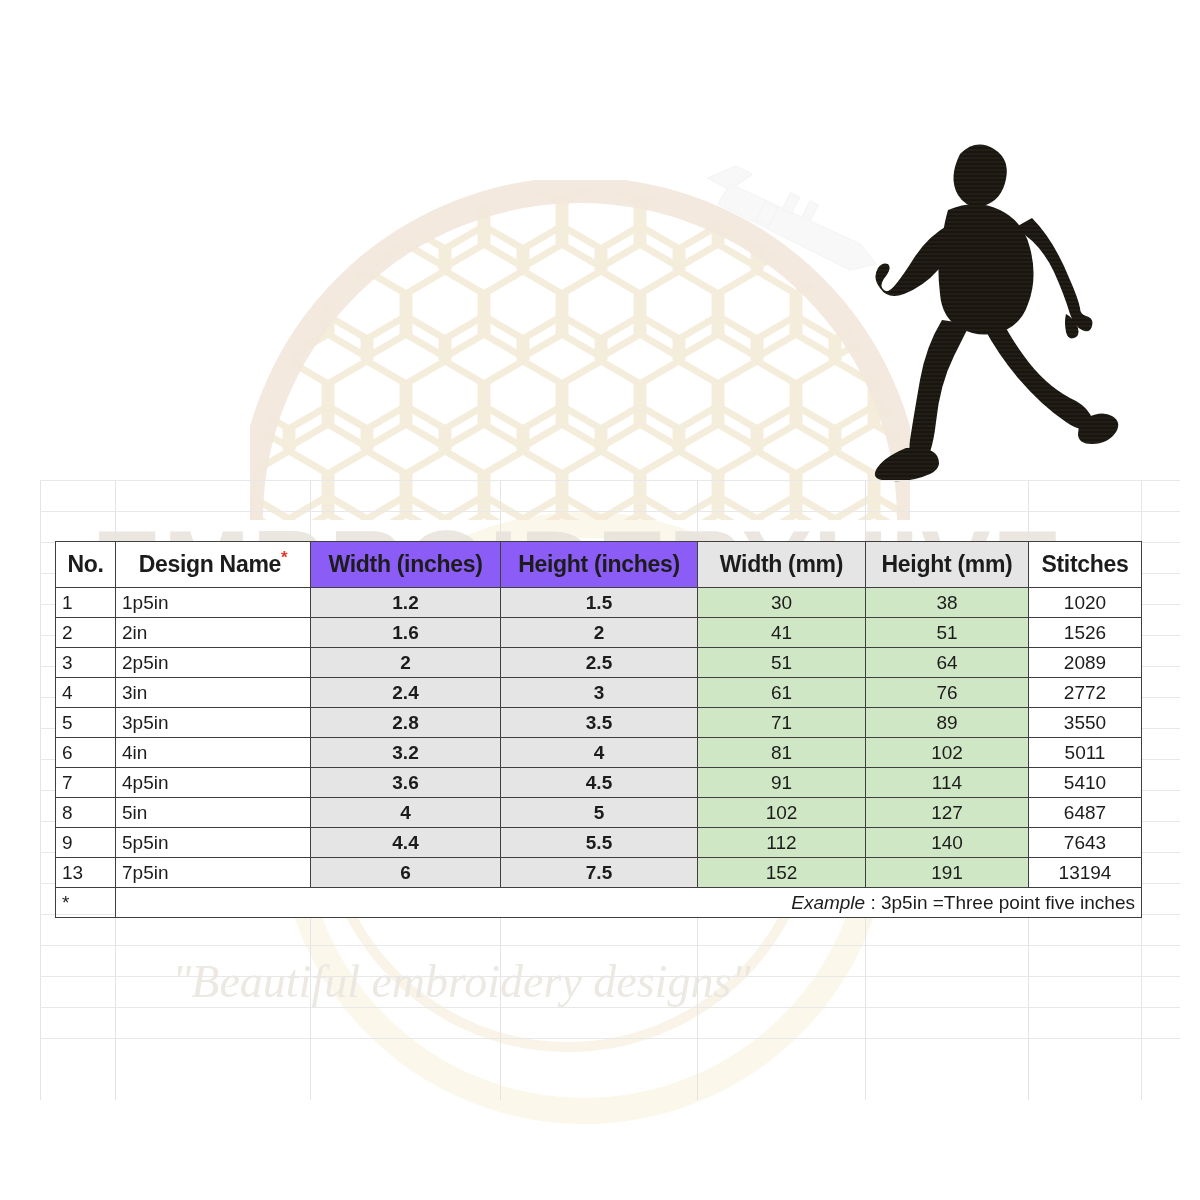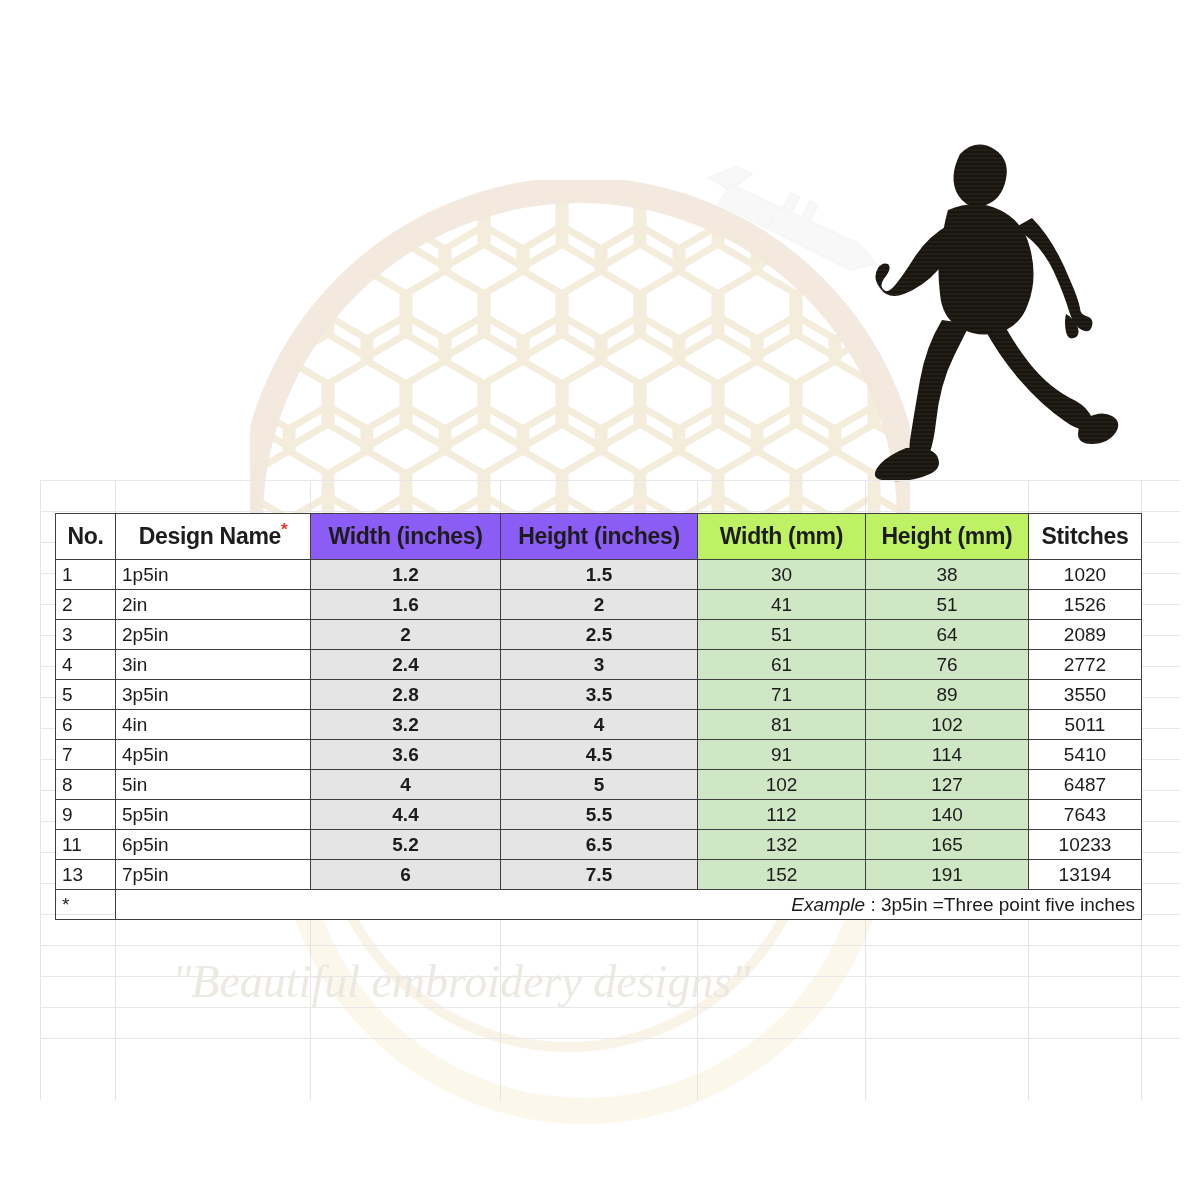--- a/index.html
+++ b/index.html
@@ -135,21 +135,21 @@
     font-weight: 700;
     color: #a32424;
     letter-spacing: 0.2px;
     white-space: nowrap;
   }
 
   
   .table-wrap {
     position: absolute;
     left: 55px;
-    top: 513px;
+    top: 541px;
     width: 1086px;
   }
 
   table.sizes {
     width: 1086px;
     border-collapse: collapse;
     table-layout: fixed;
     background: transparent;
   }
 
@@ -181,21 +181,21 @@
     letter-spacing: -0.3px;
   }
 
   
   .tint-white { background: #ffffff; }
   .tint-lime  { background: #e5e5e5; font-weight: bold; }
   .tint-green { background: #cfe7c4; }
 
   .hdr-white { background: #ffffff; }
   .hdr-lime  { background: #8b5cf6; }
-  .hdr-green { background: #bef264; }
+  .hdr-green { background: #e5e5e5; }
 
   .cell-left   { text-align: left;  }
   .cell-center { text-align: center;}
 
   
   .sep-left { border-left: 3px double #3f3f3f; }
 
   .star {
     color: #e8352b;
     font-size: 17px;
@@ -461,29 +461,20 @@
           <tr>
             <td class="tint-white cell-left">9</td>
             <td class="tint-white cell-left">5p5in</td>
             <td class="tint-lime cell-center sep-left">4.4</td>
             <td class="tint-lime cell-center">5.5</td>
             <td class="tint-green cell-center sep-left">112</td>
             <td class="tint-green cell-center">140</td>
             <td class="tint-white cell-center sep-left">7643</td>
           </tr>
           <tr>
-            <td class="tint-white cell-left">11</td>
-            <td class="tint-white cell-left">6p5in</td>
-            <td class="tint-lime cell-center sep-left">5.2</td>
-            <td class="tint-lime cell-center">6.5</td>
-            <td class="tint-green cell-center sep-left">132</td>
-            <td class="tint-green cell-center">165</td>
-            <td class="tint-white cell-center sep-left">10233</td>
-          </tr>
-          <tr>
             <td class="tint-white cell-left">13</td>
             <td class="tint-white cell-left">7p5in</td>
             <td class="tint-lime cell-center sep-left">6</td>
             <td class="tint-lime cell-center">7.5</td>
             <td class="tint-green cell-center sep-left">152</td>
             <td class="tint-green cell-center">191</td>
             <td class="tint-white cell-center sep-left">13194</td>
           </tr>
         </tbody>
       <tfoot>

